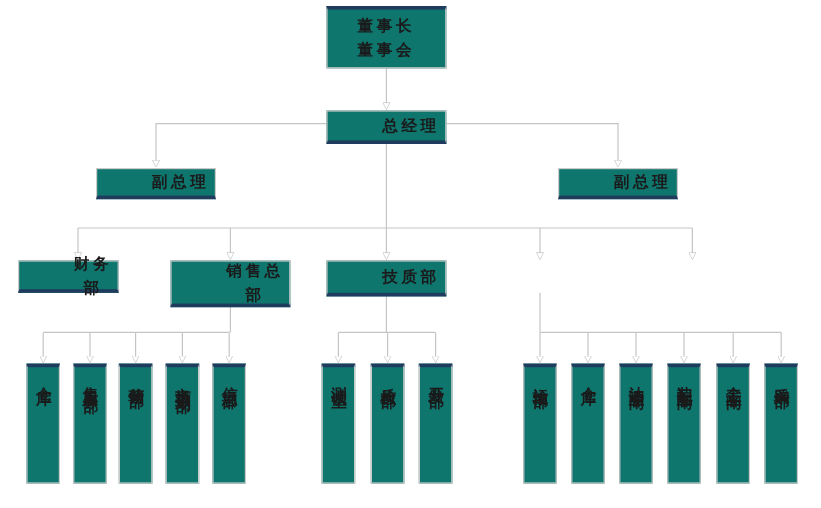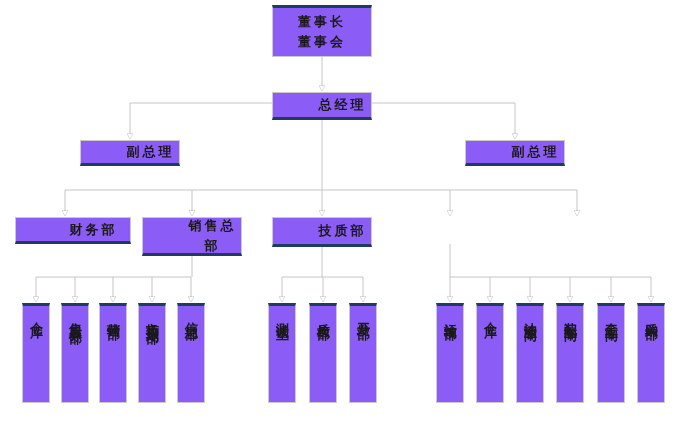--- a/index.html
+++ b/index.html
@@ -17,21 +17,21 @@
     background:var(--bg);
     font-family:"Liberation Sans","DejaVu Sans",sans-serif;
     overflow:hidden;
   }
   #edges{position:absolute;left:0;top:0;width:684px;height:423px;}
   #edges path{stroke:var(--line);stroke-width:1;fill:none;}
   .arrowhead{fill:var(--arrow);stroke:none;}
   .node{
     position:absolute;
     box-sizing:border-box;
-    background:#8b5cf6;
+    background:#0f766e;
     border:1px solid var(--border);
     color:var(--text);
     font-weight:bold;
     font-size:13px;
     letter-spacing:3px;
     display:flex;
     align-items:center;
     justify-content:center;
     text-align:center;
     white-space:pre-line;
@@ -97,21 +97,21 @@
   </svg>
 
   <div class="node top-accent" style="left:272px;top:5px;width:100px;height:52px">董事长
 董事会</div>
 
   <div class="node bottom-accent" style="left:272px;top:92px;width:100px;height:28px">总经理</div>
 
   <div class="node bottom-accent" style="left:80px;top:140px;width:100px;height:26px">副总理</div>
   <div class="node bottom-accent" style="left:465px;top:140px;width:100px;height:26px">副总理</div>
 
-  <div class="node bottom-accent" style="left:15px;top:217px;width:116px;height:27px">财务部</div>
+  <div class="node bottom-accent" style="left:15px;top:217px;width:84px;height:27px">财务部</div>
   <div class="node bottom-accent" style="left:142px;top:217px;width:100px;height:39px">销售总部</div>
   <div class="node bottom-accent" style="left:272px;top:217px;width:100px;height:30px">技质部</div>
 
   <div class="node v-node top-accent" style="left:22px;top:303px;width:28px;height:100px">仓库</div>
   <div class="node v-node top-accent" style="left:61px;top:303px;width:28px;height:100px">售后服务部</div>
   <div class="node v-node top-accent" style="left:99px;top:303px;width:28px;height:100px">营销部</div>
   <div class="node v-node top-accent" style="left:138px;top:303px;width:28px;height:100px">市场策划部</div>
   <div class="node v-node top-accent" style="left:177px;top:303px;width:28px;height:100px">信息部</div>
 
   <div class="node v-node top-accent" style="left:268px;top:303px;width:28px;height:100px">测试室</div>

